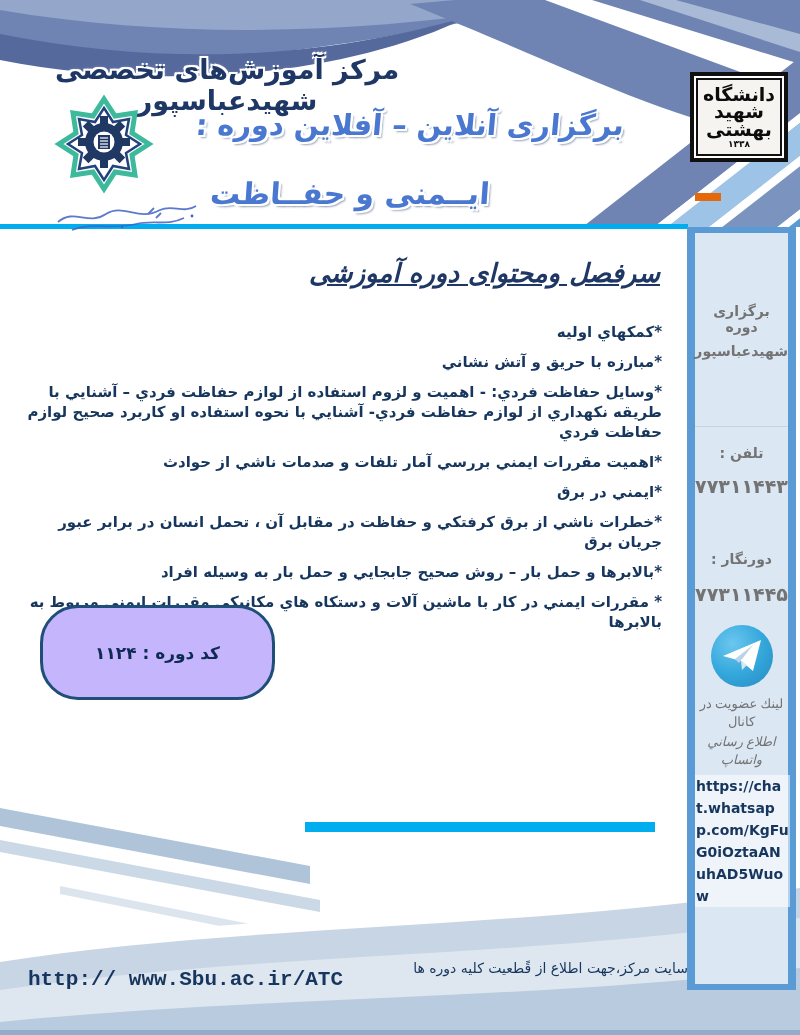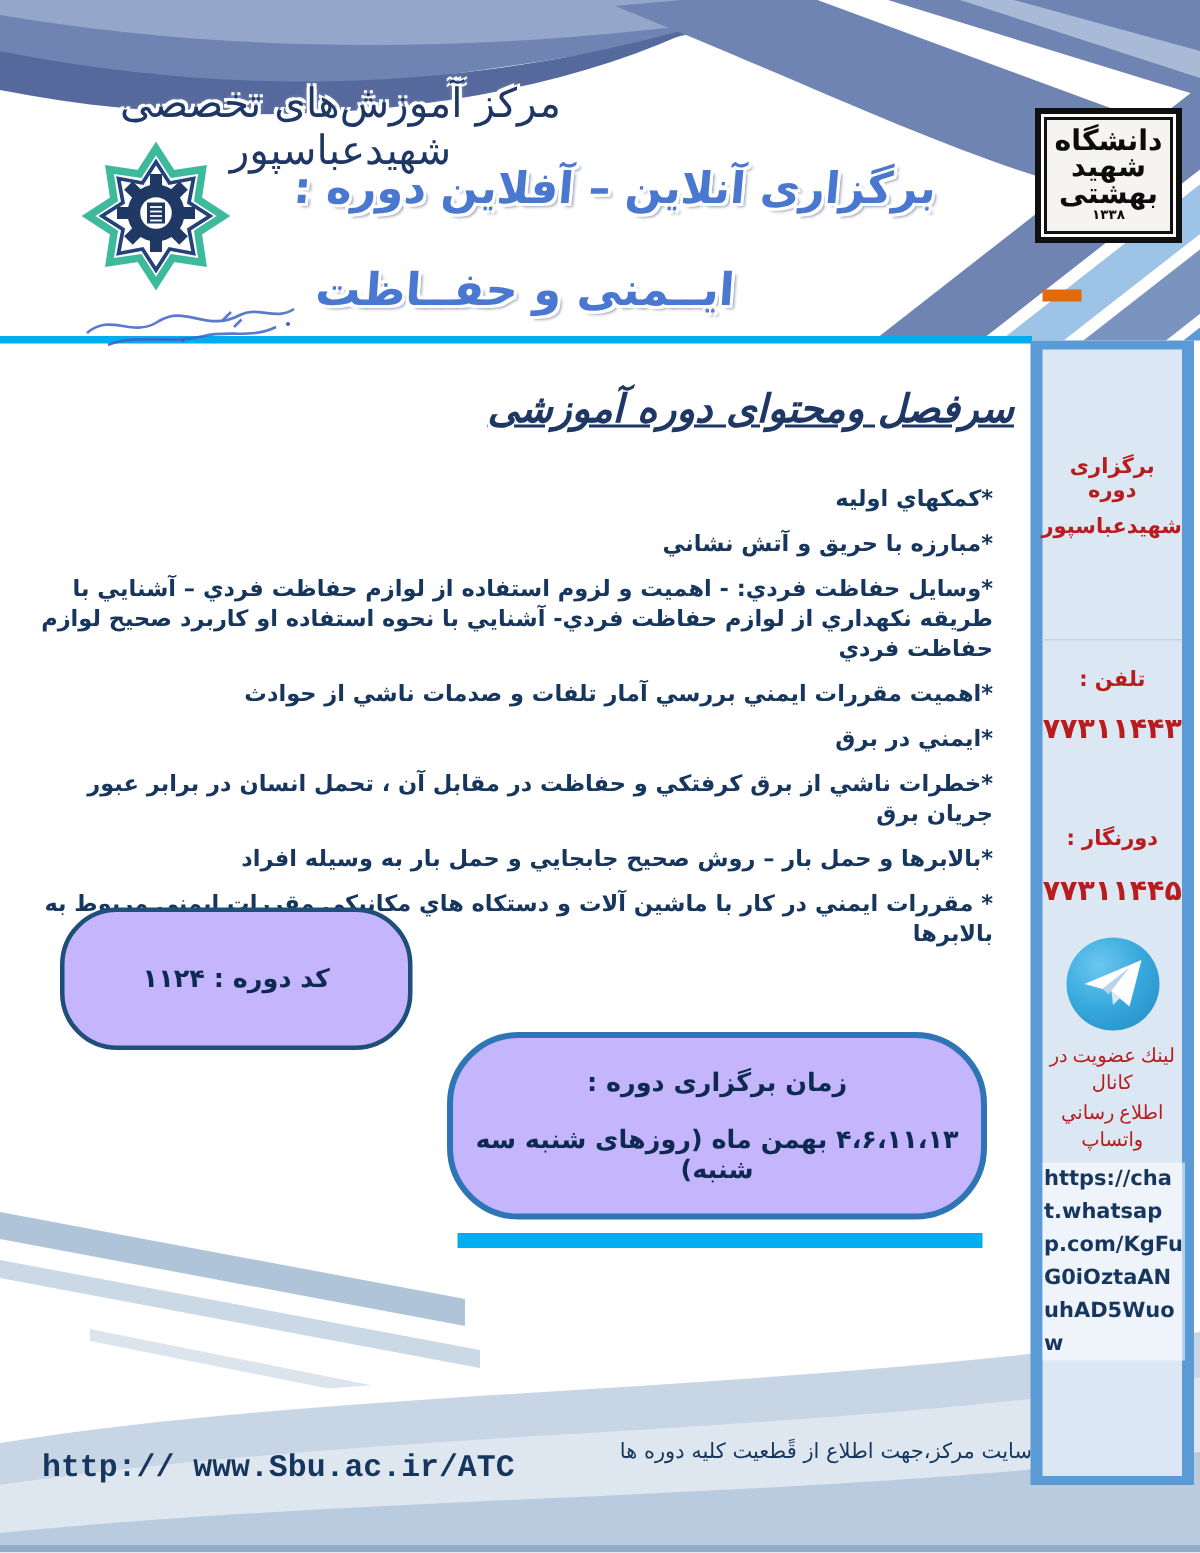--- a/index.html
+++ b/index.html
@@ -2,42 +2,42 @@
 <html><head>
 <meta charset="utf-8">
 <style>
   html,body{margin:0;padding:0;background:#e8e8e8;}
   .poster{position:relative;width:800px;height:1035px;margin:0 auto;background:#ffffff;
           overflow:hidden;font-family:"DejaVu Sans",sans-serif;color:#17365d;}
   .abs{position:absolute;}
   svg{display:block;}
 
   
-  .hdr-title{left:12px;top:54px;width:430px;text-align:center;font-size:27px;font-weight:normal;
+  .hdr-title{left:12px;top:54px;width:430px;text-align:center;font-size:27px;font-weight:bold;
     color:#1e3765;direction:rtl;z-index:4;
     text-shadow:-2px -2px 0 #fff,2px -2px 0 #fff,-2px 2px 0 #fff,2px 2px 0 #fff,0 0 4px #fff;}
   .hdr-sub{left:170px;top:108px;width:480px;text-align:center;font-size:29px;font-weight:bold;
     color:#4a77d0;direction:rtl;z-index:4;transform:skewX(-5deg);
     text-shadow:-2px -2px 0 #fff,2px -2px 0 #fff,-2px 2px 0 #fff,2px 2px 0 #fff,3px 3px 2px rgba(31,56,100,.45);}
   .hdr-course{left:200px;top:176px;width:300px;text-align:center;font-size:30px;font-weight:bold;
     color:#4a77d0;direction:rtl;z-index:4;transform:skewX(-4deg);
     text-shadow:-2px -2px 0 #fff,2px -2px 0 #fff,-2px 2px 0 #fff,2px 2px 0 #fff,3px 3px 2px rgba(31,56,100,.45);}
   .cyan-divider{left:0;top:224px;width:688px;height:5px;background:#00aeef;z-index:3;}
 
   
   .atc-logo{left:52px;top:92px;z-index:4;}
   .signature{left:52px;top:200px;z-index:4;}
   .sbu-logo{left:690px;top:72px;width:98px;height:90px;background:#f6f4f0;border:4px solid #101010;
     box-sizing:border-box;z-index:4;display:flex;flex-direction:column;align-items:center;justify-content:center;
     font-weight:bold;color:#0c0c0c;line-height:.92;text-align:center;direction:rtl;}
   .sbu-logo .w{font-size:19px;letter-spacing:-1px;}
   .sbu-logo .y{font-size:9px;margin-top:2px;}
 
   
-  .section-title{right:124px;top:258px;z-index:2;font-size:26px;font-weight:bold;font-style:italic;
+  .section-title{right:140px;top:258px;z-index:2;font-size:26px;font-weight:bold;font-style:italic;
     color:#1e3765;text-decoration:underline;direction:rtl;}
   .topics{right:138px;top:322px;width:648px;z-index:2;direction:rtl;}
   .topic{font-size:15px;font-weight:bold;color:#17365d;line-height:20px;margin-bottom:10px;}
   .pill{position:absolute;background:#c4b5fd;box-sizing:border-box;z-index:2;display:flex;
     flex-direction:column;align-items:center;justify-content:center;direction:rtl;text-align:center;}
   .code-pill{left:40px;top:605px;width:235px;height:95px;border:3px solid #1f4e79;border-radius:38px;
     font-size:17px;font-weight:bold;color:#0f2a52;}
   .time-pill{left:298px;top:688px;width:360px;height:125px;border:4px solid #2e75b6;border-radius:48px;
     font-size:17px;font-weight:bold;color:#0f2a52;}
   .time-pill .l2{margin-top:18px;}
@@ -46,31 +46,31 @@
     font-size:17px;font-weight:bold;color:#17365d;}
   .contact .c2{margin-top:22px;}
   .site-note{right:112px;top:960px;z-index:2;direction:rtl;font-size:14px;font-weight:normal;color:#17365d;}
   .site-url{left:28px;top:968px;z-index:2;font-family:Liberation Mono, monospace;
     font-size:21px;font-weight:bold;color:#17365d;}
 
   
   .sidebar{left:687px;top:227px;width:109px;height:763px;background:#5b9bd5;box-sizing:border-box;
     padding:6px 8px;z-index:5;}
   .sidebar-inner{position:relative;width:100%;height:100%;background:#dce7f4;}
-  .sb{position:absolute;width:100%;direction:rtl;text-align:center;color:#b91c1c;}
+  .sb{position:absolute;width:100%;direction:rtl;text-align:center;color:#737373;}
   .sb-org1{top:70px;font-size:14px;font-weight:bold;}
   .sb-org2{top:110px;font-size:14px;font-weight:bold;}
   .sb-sep{position:absolute;left:0;width:100%;height:1px;background:#c3d3e8;}
   .sb-phone-label{top:212px;font-size:14px;font-weight:bold;}
   .sb-phone{top:242px;font-size:19px;font-weight:bold;letter-spacing:1px;}
   .sb-fax-label{top:318px;font-size:14px;font-weight:bold;}
   .sb-fax{top:350px;font-size:19px;font-weight:bold;letter-spacing:1px;}
   .sb-telegram{position:absolute;left:14px;top:390px;}
   .sb-ch1{top:462px;font-size:13px;font-family:"Liberation Serif","DejaVu Serif",serif;line-height:18px;}
-  .sb-ch2{top:500px;font-size:13px;font-family:"Liberation Serif","DejaVu Serif",serif;line-height:18px;}
+  .sb-ch2{top:500px;font-size:13px;font-family:"Liberation Serif","DejaVu Serif",serif;line-height:18px;font-style:italic;}
   .sb-url{top:542px;direction:ltr;text-align:left;font-size:14px;font-weight:bold;line-height:22px;
     word-break:break-all;padding:0 1px;background:rgba(255,255,255,.55);color:#17365d;}
 </style>
 </head>
 <body>
 
 <div class="poster">
 
   <svg class="abs" style="left:0;top:0;z-index:1;" width="800" height="240" viewBox="0 0 800 240">
     <defs>
@@ -182,24 +182,20 @@
     <div class="topic">*ايمني در برق</div>
     <div class="topic">*خطرات ناشي از برق كرفتكي و حفاظت در مقابل آن ، تحمل انسان در برابر عبور جريان برق</div>
     <div class="topic">*بالابرها و حمل بار – روش صحيح جابجايي و حمل بار به وسيله افراد</div>
     <div class="topic">* مقررات ايمني در كار با ماشين آلات و دستكاه هاي مكانيكي مقررات ايمني مربوط به بالابرها</div>
   </div>
 
   <div class="pill code-pill">
     <span>کد دوره : ۱۱۲۴</span>
   </div>
 
-  <div class="pill time-pill">
-    <span>زمان برگزاری دوره :</span>
-    <span class="l2">۴،۶،۱۱،۱۳ بهمن ماه (روزهای شنبه سه شنبه)</span>
-  </div>
 
   <div class="abs cyan-bar"></div>
 
 
   <div class="abs site-note">سایت مرکز،جهت اطلاع از قًطعیت کلیه دوره ها</div>
   <div class="abs site-url">http:// www.Sbu.ac.ir/ATC</div>
 
   <aside class="abs sidebar">
     <div class="sidebar-inner">
       <div class="sb sb-org1">برگزاری دوره</div>

